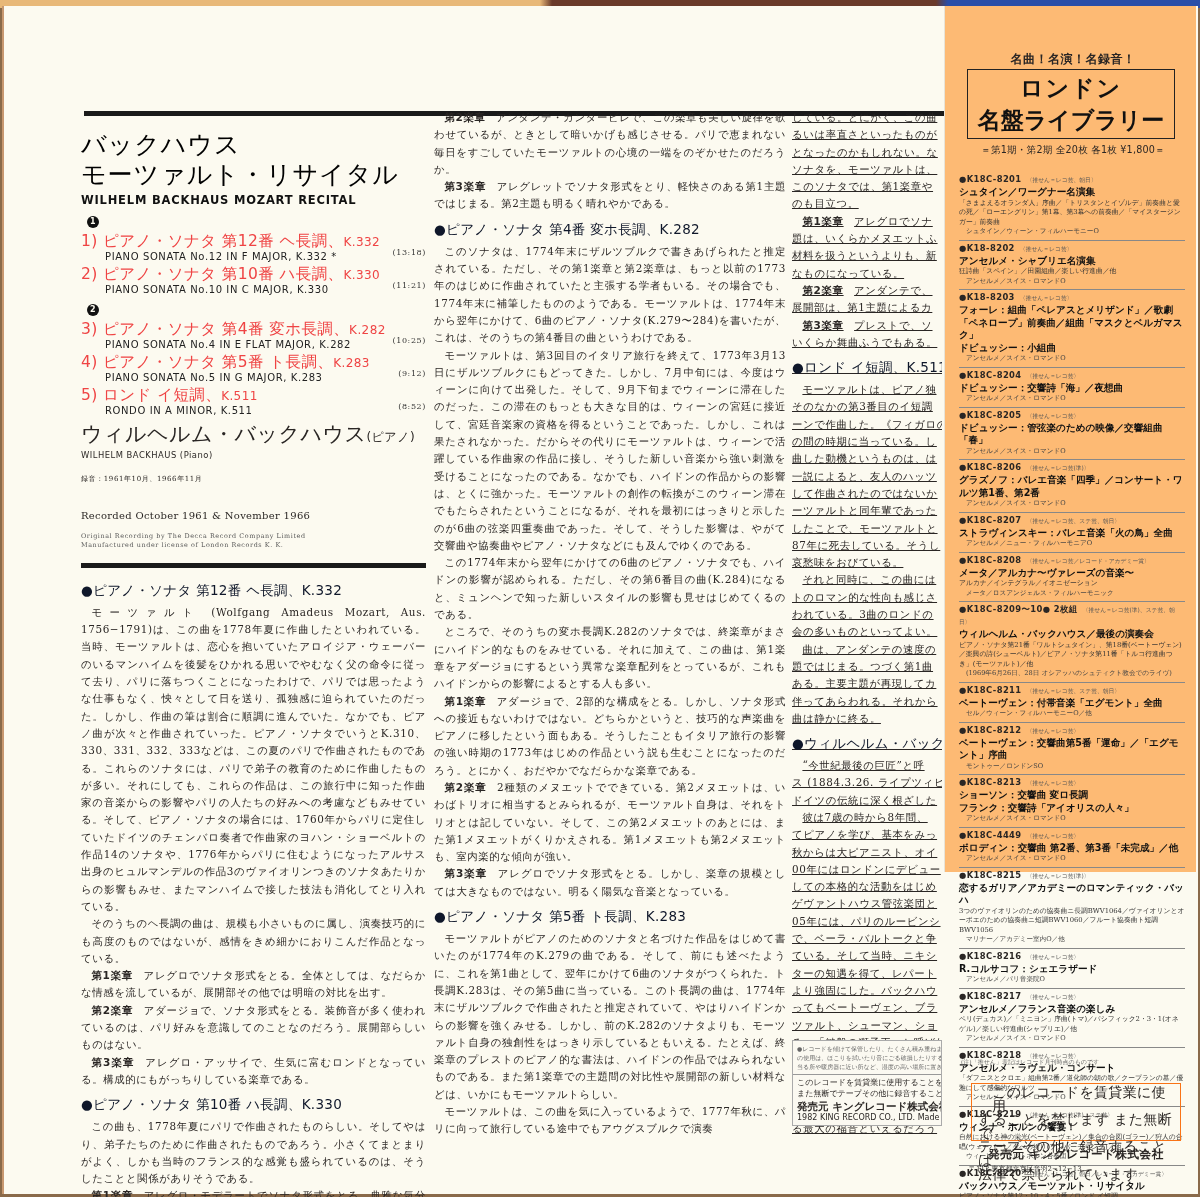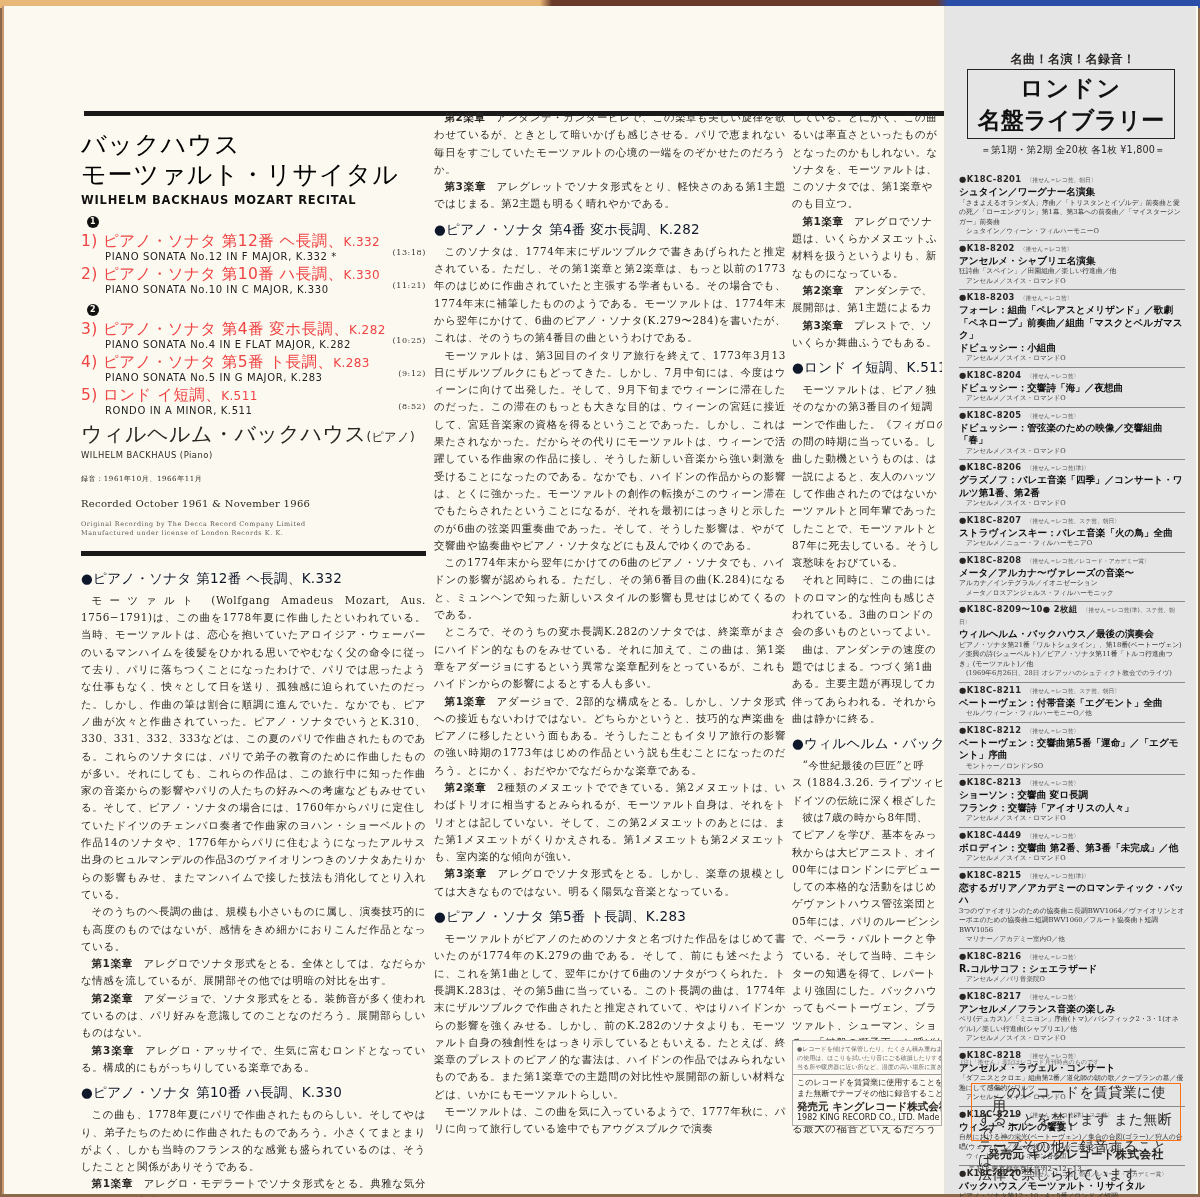--- a/index.html
+++ b/index.html
@@ -1,38 +1,38 @@
 <!DOCTYPE html>
 <html><head>
 <meta charset="utf-8">
 <style>
   * { box-sizing: border-box; margin: 0; padding: 0; }
   html, body { width: 1200px; height: 1197px; overflow: hidden; background: #8a6a4a; }
   body { font-family: "DejaVu Serif", serif; color: #2a2624; position: relative; }
   .top-band { position: absolute; left: 0; top: 0; width: 1200px; height: 8px; background: linear-gradient(90deg,#e8b878 0%,#e8b878 45%,#6a3a2a 46%,#6a3a2a 78%,#2a4ea8 79%,#2a4ea8 100%); }
   .sleeve { position: absolute; left: 2px; top: 6px; width: 1196px; height: 1188px; background: #fcfaf0; border-left: 2px solid #c89870; }
-  .right-panel { position: absolute; left: 940px; top: 0; width: 252px; height: 1188px; background: #e5e5e5; border-left: 1px solid #e8e4d8; }
+  .right-panel { position: absolute; left: 940px; top: 0; width: 252px; height: 866px; background: #fdba74; border-left: 1px solid #e8e4d8; }
   .hrule-thick { position: absolute; left: 80px; top: 105px; width: 1110px; height: 5px; background: #1a1a1a; }
   .col { position: absolute; font-size: 10.4px; line-height: 17.3px; letter-spacing: 0.6px; text-align: justify; }
   .col1 { left: 77px; top: 124px; width: 345px; }
   .col2 { left: 430px; top: 103px; width: 352px; }
-  .col3 { left: 788px; top: 103px; width: 150px; overflow: hidden; white-space: nowrap; }
+  .col3 { left: 788px; top: 103px; width: 150px; overflow: hidden; white-space: nowrap; text-decoration: underline; }
   .title-jp { font-family: "DejaVu Sans", sans-serif; font-size: 25px; line-height: 30px; font-weight: normal; letter-spacing: 1px; color: #000000; }
   .title-en { font-family: "DejaVu Sans", sans-serif; font-size: 11.5px; font-weight: bold; letter-spacing: 0.8px; margin-top: 2px; color: #111; }
   .side-num { font-family: "DejaVu Sans", sans-serif; display: inline-block; width: 12px; height: 12px; border-radius: 50%; background: #111; color: #fcfaf0; font-size: 8px; line-height: 12px; text-align: center; font-weight: bold; margin: 7px 0 3px 6px; }
   .track { position: relative; margin-bottom: 3px; }
   .track-jp { font-family: "DejaVu Sans", sans-serif; font-size: 15.5px; line-height: 20px; color: #ef4444; letter-spacing: 0.4px; }
   .track-jp .knum { font-size: 12px; }
   .track-en { font-family: "DejaVu Sans", sans-serif; font-size: 10px; line-height: 9px; padding-left: 24px; color: #222; letter-spacing: 0.6px; }
   .track-dur { position: absolute; right: 0; bottom: 0; font-size: 8px; color: #333; }
   .artist-jp { font-family: "DejaVu Sans", sans-serif; font-size: 21px; line-height: 26px; margin-top: 6px; letter-spacing: 0.5px; }
   .artist-jp small { font-size: 12px; }
   .artist-en { font-family: "DejaVu Sans", sans-serif; font-size: 8.4px; line-height: 11px; letter-spacing: 0.5px; }
   .rec-jp { font-size: 7px; margin-top: 10px; }
-  .rec-en { font-size: 10px; margin-top: 6px; letter-spacing: 0.3px; }
+  .rec-en { font-size: 10px; margin-top: 18px; letter-spacing: 0.3px; }
   .orig { font-size: 6.4px; line-height: 9px; margin-top: 8px; color: #555; }
   .hrule-col1 { height: 5px; background: #1a1a1a; margin: 13px 0 12px; }
   .sec-head { font-family: "DejaVu Sans", sans-serif; font-size: 13.5px; line-height: 20px; color: #0f172a; margin: 6px 0 4px; letter-spacing: 0.3px; white-space: nowrap; }
   .para { text-indent: 1em; }
   .mv { font-weight: bold; font-family: "DejaVu Sans", sans-serif; font-size: 10.5px; margin-right: 1em; }
   .col3 .para, .col3 div { white-space: nowrap; }
   .notice-box { position: absolute; left: 788px; top: 1034px; width: 150px; height: 86px; border: 1px solid #aaa; font-size: 6px; line-height: 9px; padding: 3px 4px; overflow: hidden; white-space: nowrap; background: #fbf9f1; }
   .notice-box .warn { color: #666; }
   .notice-box .hr { border-top: 1px solid #999; margin: 3px -4px 2px; }
   .notice-box .rent { font-size: 8px; line-height: 11px; }

